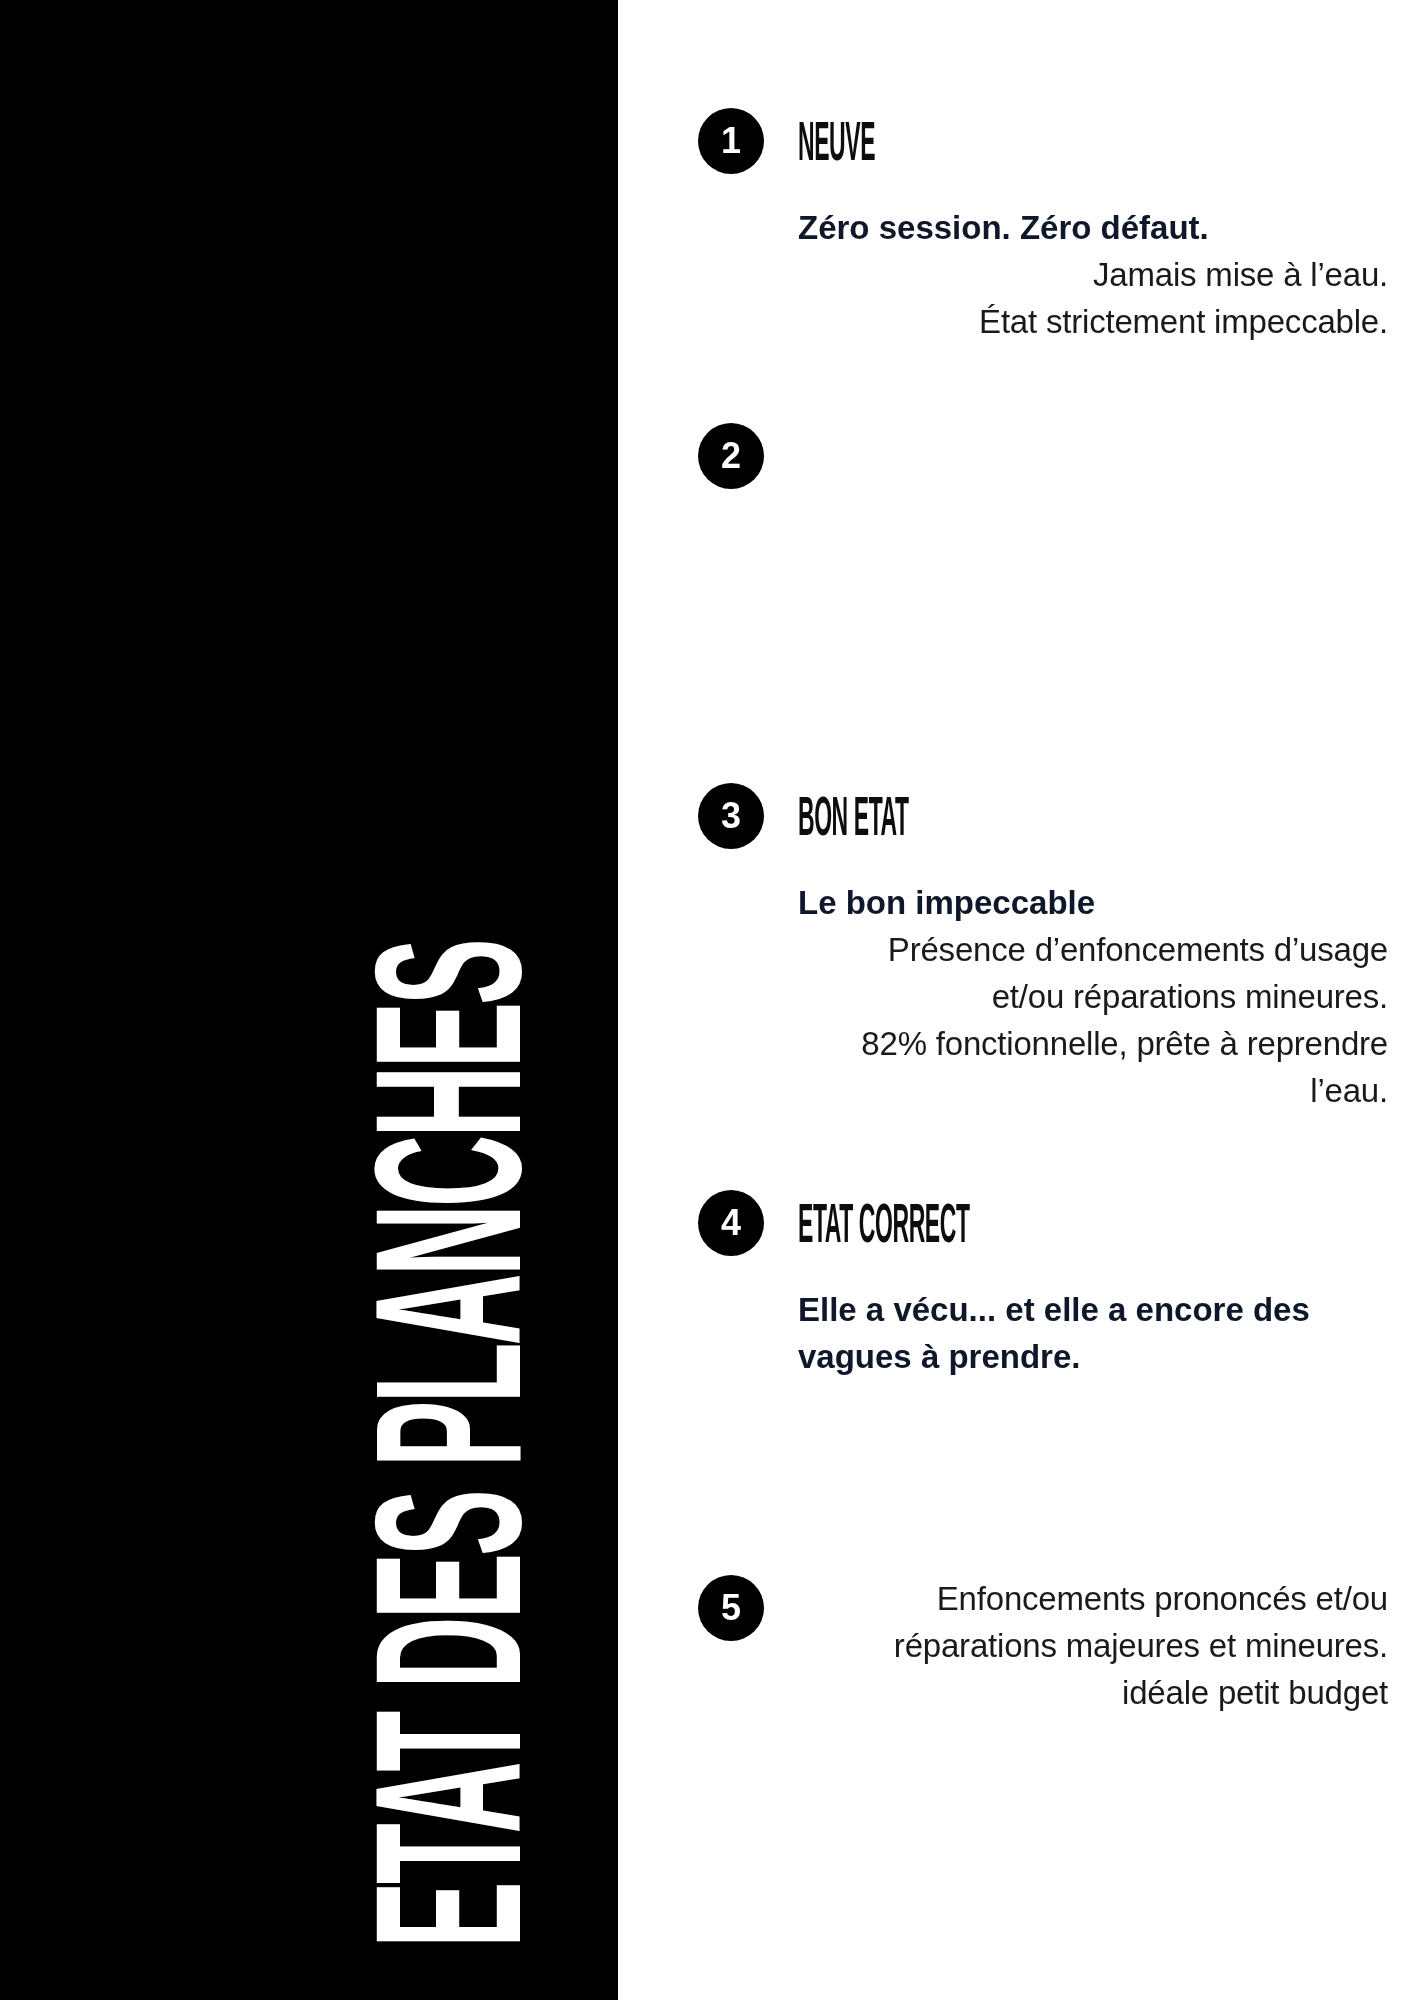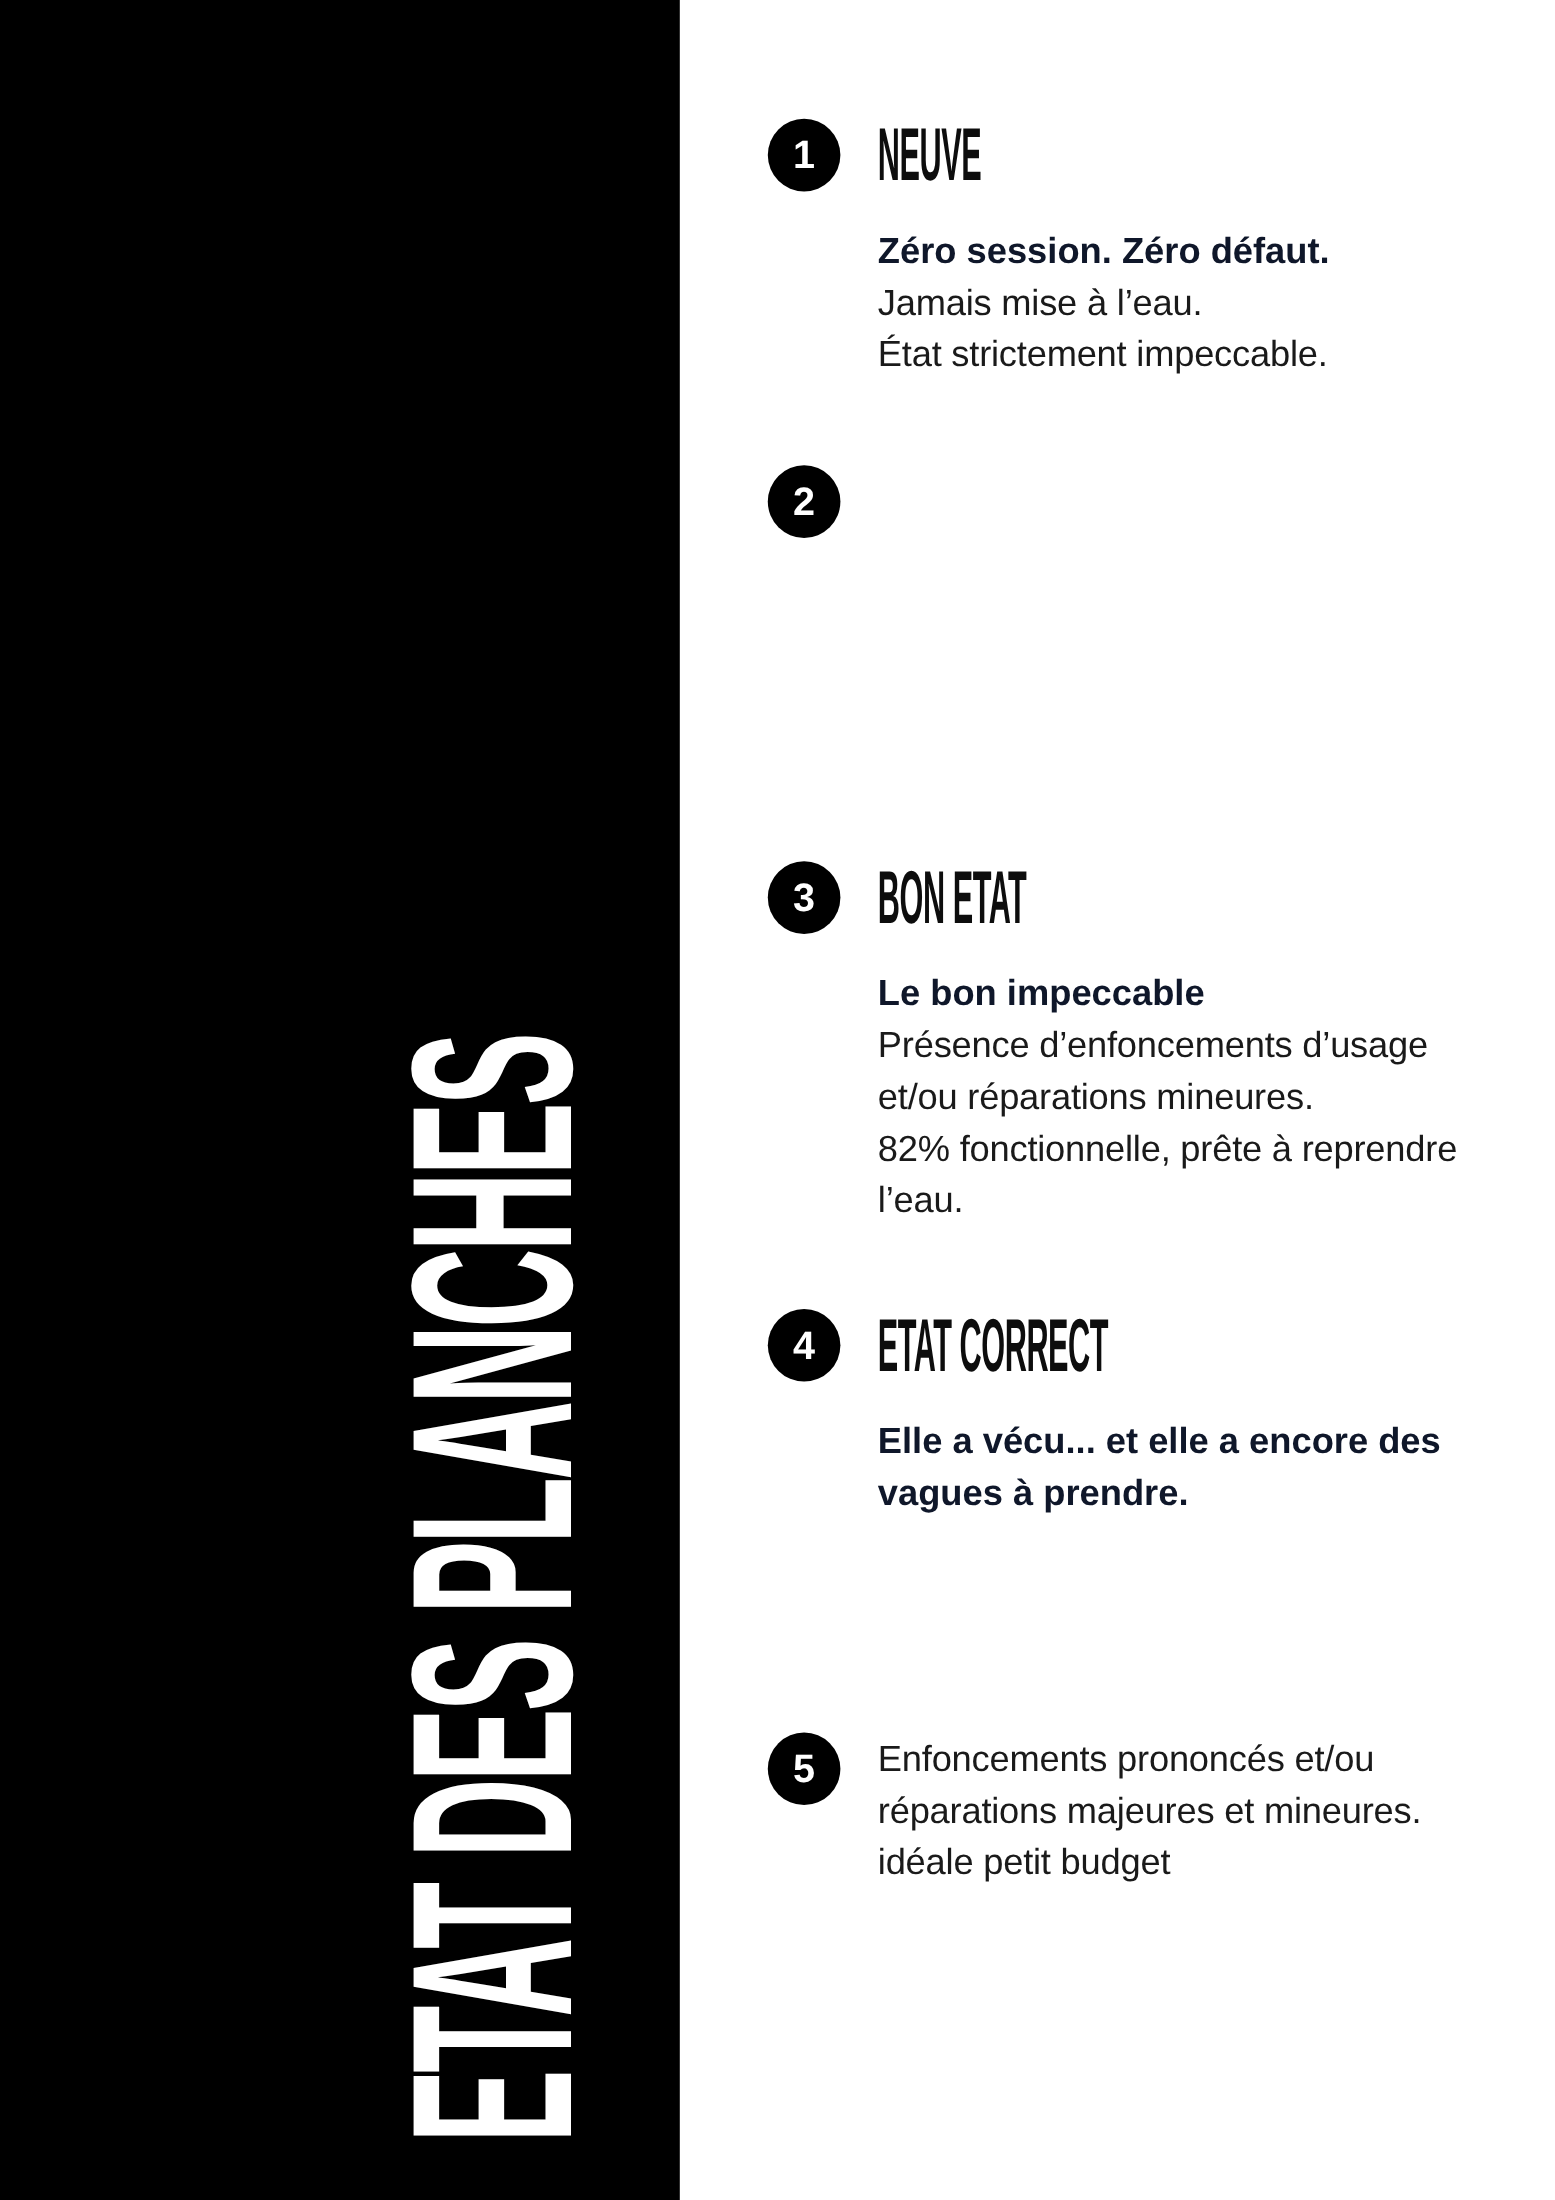--- a/index.html
+++ b/index.html
@@ -68,21 +68,21 @@
     font-weight: 700;
   }
 
   .content { flex: 1 1 auto; min-width: 0; }
 
   .cond-title {
     margin: 0;
     height: 66px;
     line-height: 66px;
     white-space: nowrap;
-    font-size: 68px;
+    font-size: 56px;
     overflow: visible;
   }
   .cond-title .cx {
     display: inline-block;
     transform: scaleX(0.41);
     transform-origin: 0 50%;
     font-weight: 700;
     letter-spacing: -1px;
     color: #0d0d0d;
   }
@@ -96,20 +96,21 @@
     color: #0f172a;
   }
   .body {
     margin: 0;
     font-weight: 400;
     font-size: 33px;
     line-height: 47px;
     letter-spacing: -0.2px;
     white-space: pre-line;
     color: #1a1a1a;
+    text-align: right;
   }
 </style>
 </head>
 <body>
 
 <aside class="band">
   <div class="vtitle">
     <span class="vscale">ETAT DES PLANCHES</span>
   </div>
 </aside>

